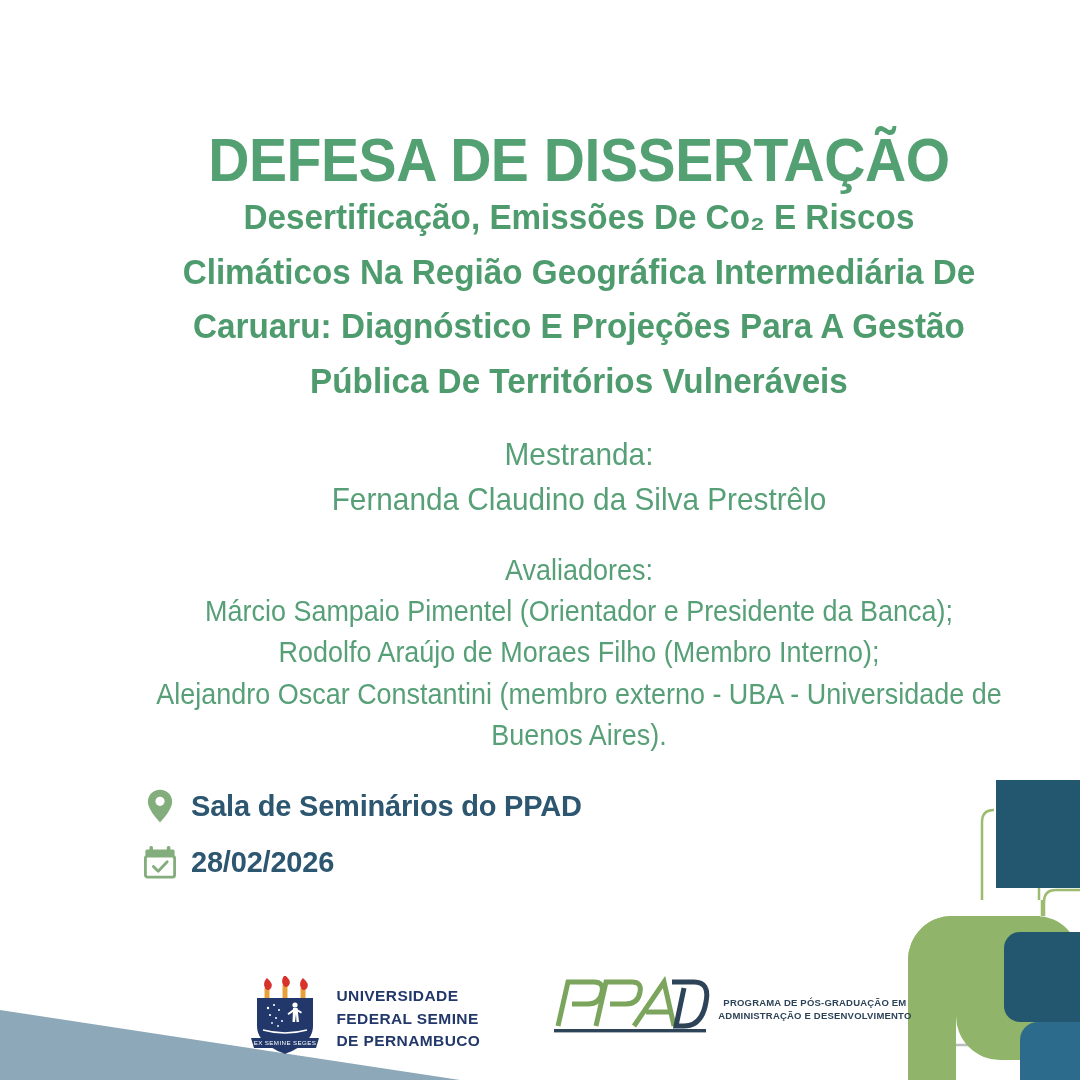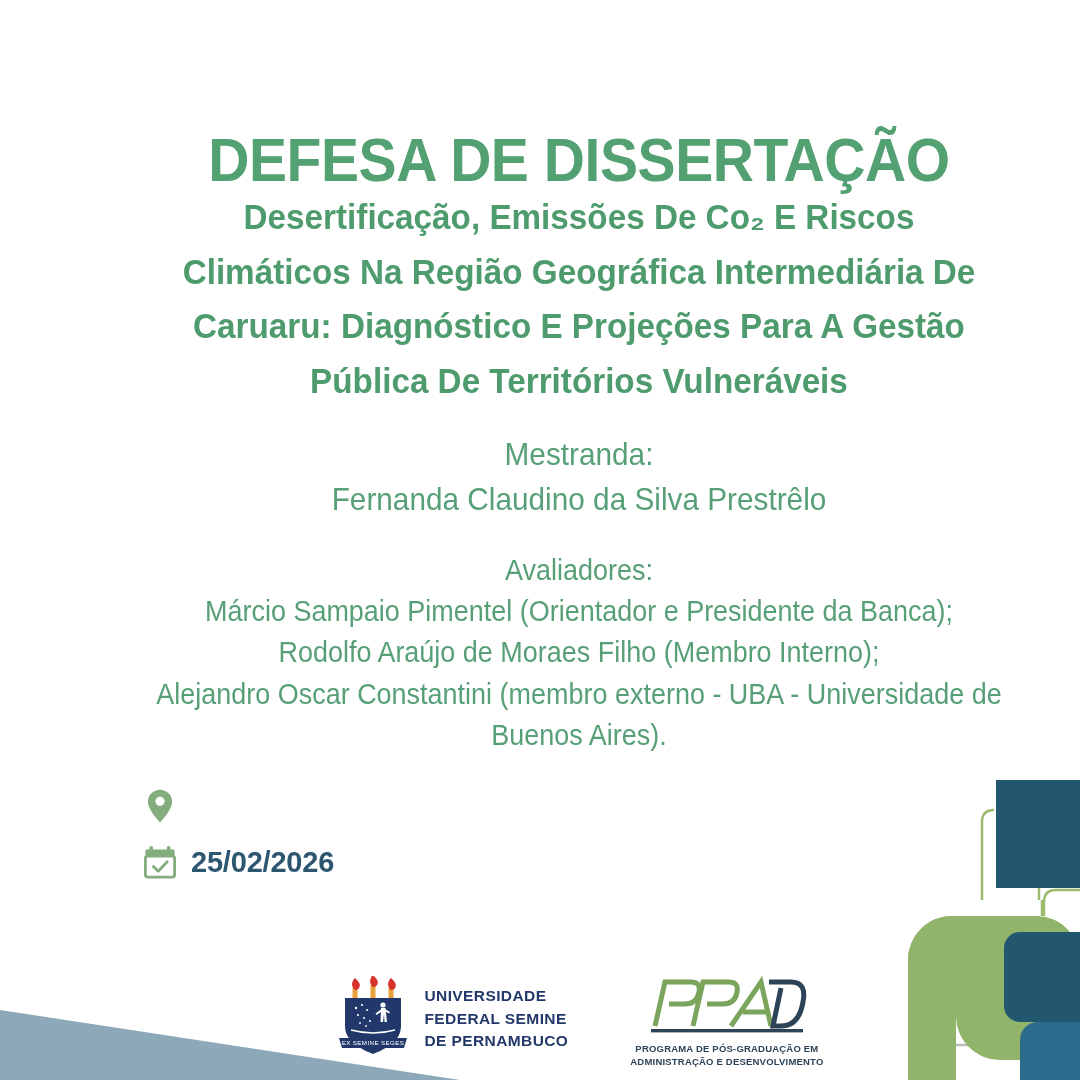--- a/index.html
+++ b/index.html
@@ -147,21 +147,21 @@
   .logo-ufrpe-text {
     font-family: "Liberation Sans", sans-serif;
     font-weight: bold;
     font-size: 15.5px;
     line-height: 1.45;
     color: #23386a;
     letter-spacing: 0.4px;
   }
   .logo-ppad {
     display: flex;
-    flex-direction: column;
+    flex-direction: row;
     align-items: center;
   }
   .logo-ppad-sub {
     font-family: "Liberation Sans", sans-serif;
     font-size: 9.5px;
     line-height: 1.35;
     color: #2d4358;
     text-align: center;
     letter-spacing: 0.2px;
     margin-top: 3px;
@@ -244,34 +244,35 @@
 
     <div class="info-list">
 
       <div class="info-row">
         <span class="info-icon">
           <svg width="26" height="34" viewBox="0 0 26 34" xmlns="http://www.w3.org/2000/svg">
             <path d="M13 0.8C6.2 0.8 0.9 6.1 0.9 12.8C0.9 21.3 13 33.4 13 33.4C13 33.4 25.1 21.3 25.1 12.8C25.1 6.1 19.8 0.8 13 0.8Z" fill="#83ad7c"></path>
             <circle cx="13" cy="12.3" r="4.6" fill="#ffffff"></circle>
           </svg>
         </span>
+        <span class="info-text">Sala de Seminários do PPAD</span>
       </div>
 
 
       <div class="info-row">
         <span class="info-icon">
           <svg width="32" height="34" viewBox="0 0 32 34" xmlns="http://www.w3.org/2000/svg">
             <rect x="5.4" y="1" width="3.6" height="7.4" rx="1.6" fill="#83ad7c"></rect>
             <rect x="22.8" y="1" width="3.6" height="7.4" rx="1.6" fill="#83ad7c"></rect>
             <rect x="1.4" y="4.6" width="29.2" height="6.6" rx="1.6" fill="#83ad7c"></rect>
             <rect x="1.4" y="11.2" width="29.2" height="21" rx="2.2" fill="none" stroke="#83ad7c" stroke-width="2.8"></rect>
             <path d="M9.4 21.4 L14.2 26.2 L23.2 16.8" fill="none" stroke="#83ad7c" stroke-width="2.8" stroke-linecap="round" stroke-linejoin="round"></path>
           </svg>
         </span>
-        <span class="info-text">25/02/2026</span>
+        <span class="info-text">28/02/2026</span>
       </div>
 
     </div>
 
     <div class="logos">
 
       <div class="logo-ufrpe">
         <span>
           <svg width="78" height="82" viewBox="0 0 78 82" xmlns="http://www.w3.org/2000/svg">
 

